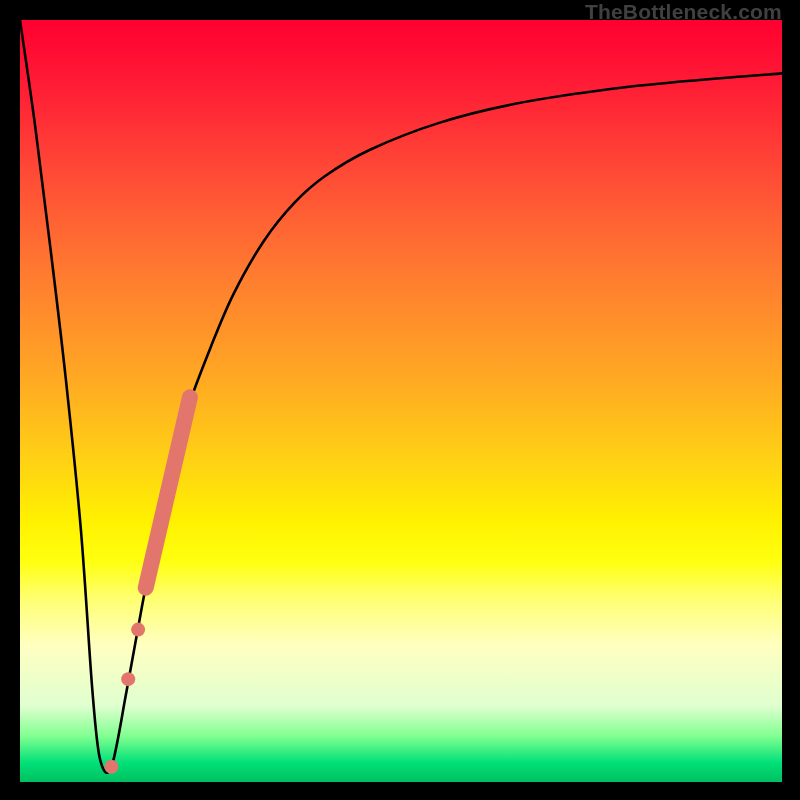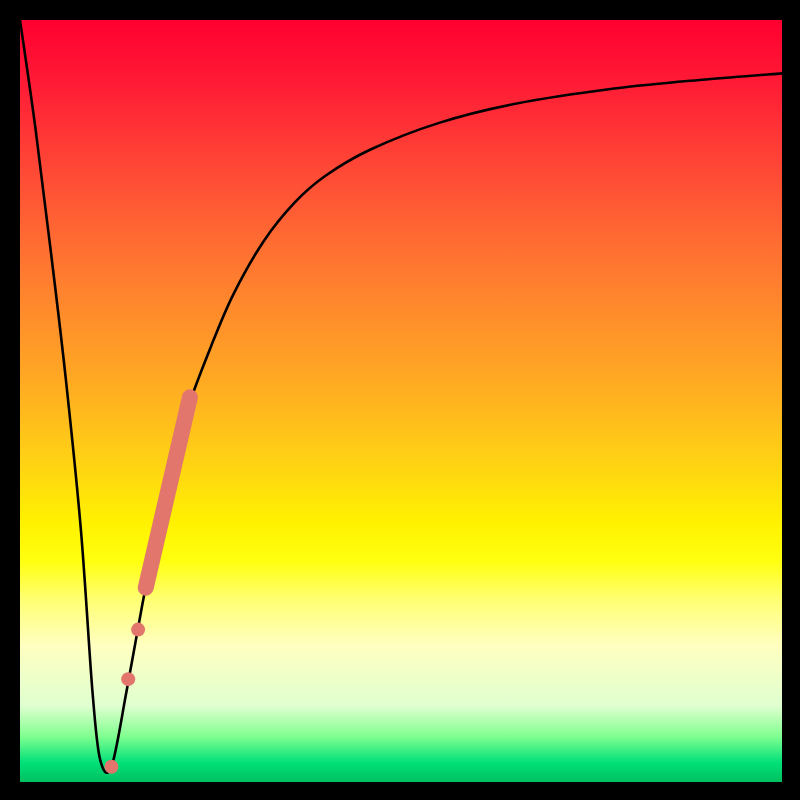--- a/index.html
+++ b/index.html
@@ -60,13 +60,14 @@
   <div class="plot-area">
     <div class="gradient-bg"></div>
     <svg class="curve-svg" viewBox="0 0 762 762" preserveAspectRatio="none">
       <path id="curve-path" fill="none" stroke="#000" stroke-width="2.6" d="M 0,0 C 2.54,17.780000000000012 10.16,68.58000000000007 15.24,106.68000000000006 C 20.32,144.78000000000006 25.400000000000002,186.69000000000003 30.48,228.60000000000002 C 35.56,270.51 40.64,311.15 45.72,358.14 C 50.8,405.13 56.515,458.46999999999997 60.96,510.53999999999996 C 65.405,562.6099999999999 69.215,632.4599999999999 72.39,670.56 C 75.565,708.66 76.835,726.4399999999999 80.00999999999999,739.14 C 83.18499999999999,751.84 86.99499999999999,758.19 91.44,746.76 C 95.885,735.3299999999999 101.60000000000001,697.2299999999999 106.68,670.56 C 111.76,643.89 116.84,613.41 121.92,586.74 C 127,560.07 132.07999999999998,534.035 137.16,510.53999999999996 C 142.24,487.04499999999996 147.32,466.09000000000003 152.4,445.77000000000004 C 157.48000000000002,425.45000000000005 161.29000000000002,408.305 167.64000000000001,388.62 C 173.99,368.935 182.88,346.71000000000004 190.5,327.66 C 198.12,308.61 204.47000000000003,292.1 213.36,274.32 C 222.25,256.53999999999996 233.68,236.22000000000003 243.84,220.98000000000002 C 254,205.74 264.15999999999997,193.675 274.32,182.88 C 284.48,172.08499999999998 292.1,165.0999999999999 304.8,156.20999999999992 C 317.5,147.31999999999994 331.47,138.43000000000006 350.52000000000004,129.54000000000008 C 369.57000000000005,120.65000000000009 394.97,110.49000000000002 419.1,102.87 C 443.23,95.24999999999999 466.09000000000003,89.53499999999995 495.3,83.81999999999994 C 524.51,78.10499999999992 562.61,72.64399999999993 594.36,68.57999999999993 C 626.11,64.51599999999992 657.8600000000001,61.97599999999992 685.8000000000001,59.43599999999992 C 713.74,56.89599999999992 749.3,54.355999999999916 762,53.33999999999992"></path>
       <line id="marker-seg" stroke="#e2766c" stroke-width="16" stroke-linecap="round" x1="169.92600000000002" y1="377.19" x2="125.73" y2="567.69"></line>
       <circle id="marker-d1" r="7" fill="#e2766c" cx="118.11" cy="609.6"></circle>
       <circle id="marker-d2" r="7" fill="#e2766c" cx="108.204" cy="659.13"></circle>
       <circle id="marker-d3" r="7" fill="#e2766c" cx="91.44" cy="746.76"></circle>
     </svg>
   </div>
+  <div class="toplabel">TheBottleneck.com</div>
 </div>
 
 </body></html>

